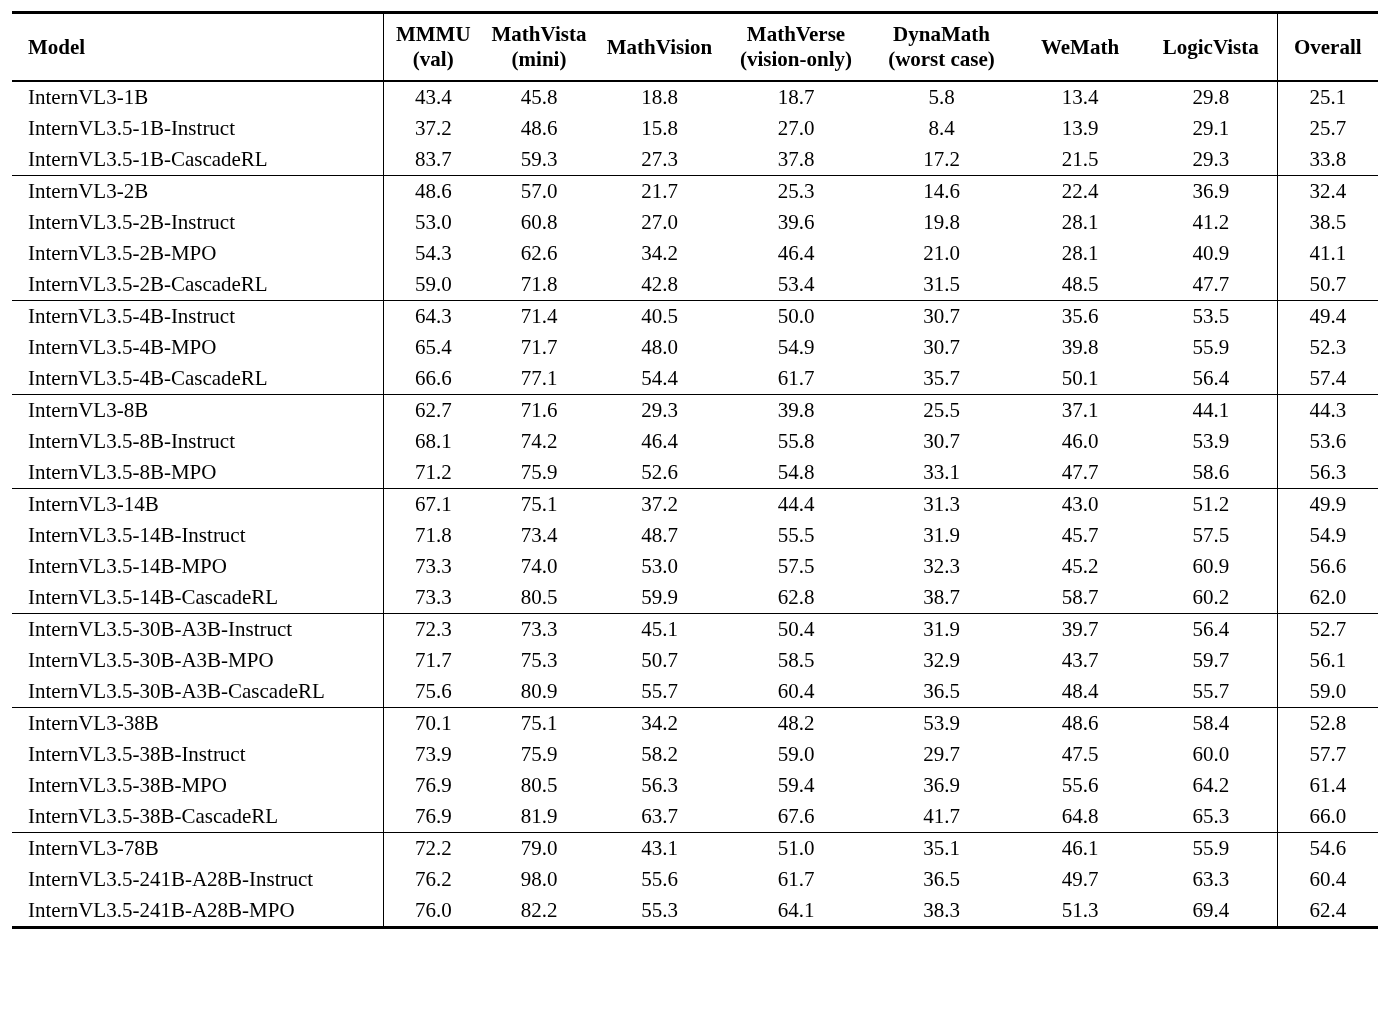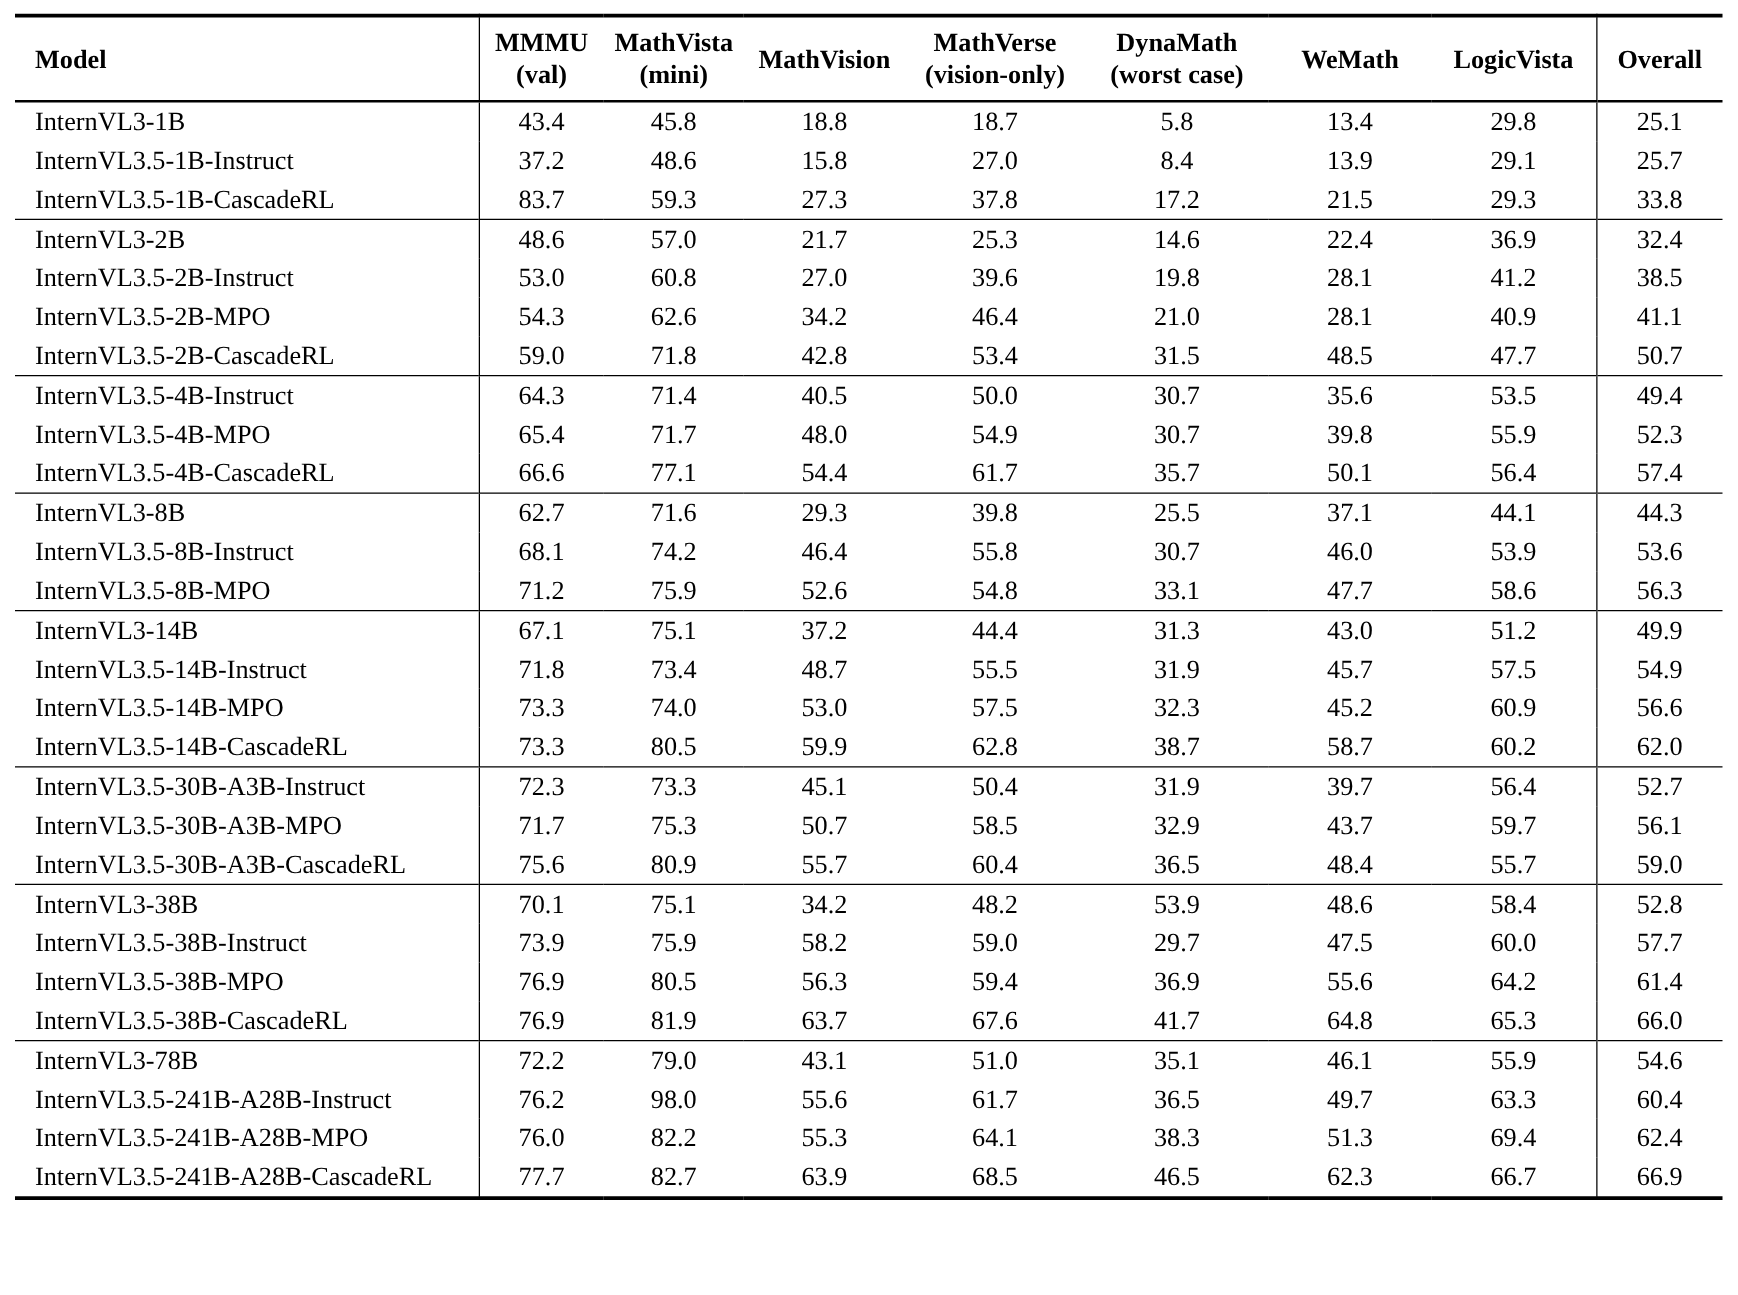--- a/index.html
+++ b/index.html
@@ -373,26 +373,15 @@
           <td class="model-col">InternVL3.5-241B-A28B-MPO</td>
           <td class="num">76.0</td>
           <td class="num">82.2</td>
           <td class="num">55.3</td>
           <td class="num">64.1</td>
           <td class="num">38.3</td>
           <td class="num">51.3</td>
           <td class="num">69.4</td>
           <td class="num overall-col">62.4</td>
         </tr>
-        <tr>
-          <td class="model-col">InternVL3.5-241B-A28B-CascadeRL</td>
-          <td class="num">77.7</td>
-          <td class="num">82.7</td>
-          <td class="num">63.9</td>
-          <td class="num">68.5</td>
-          <td class="num">46.5</td>
-          <td class="num">62.3</td>
-          <td class="num">66.7</td>
-          <td class="num overall-col">66.9</td>
-        </tr>
       </tbody>
   </table>
 </div>
 
 </body></html>

